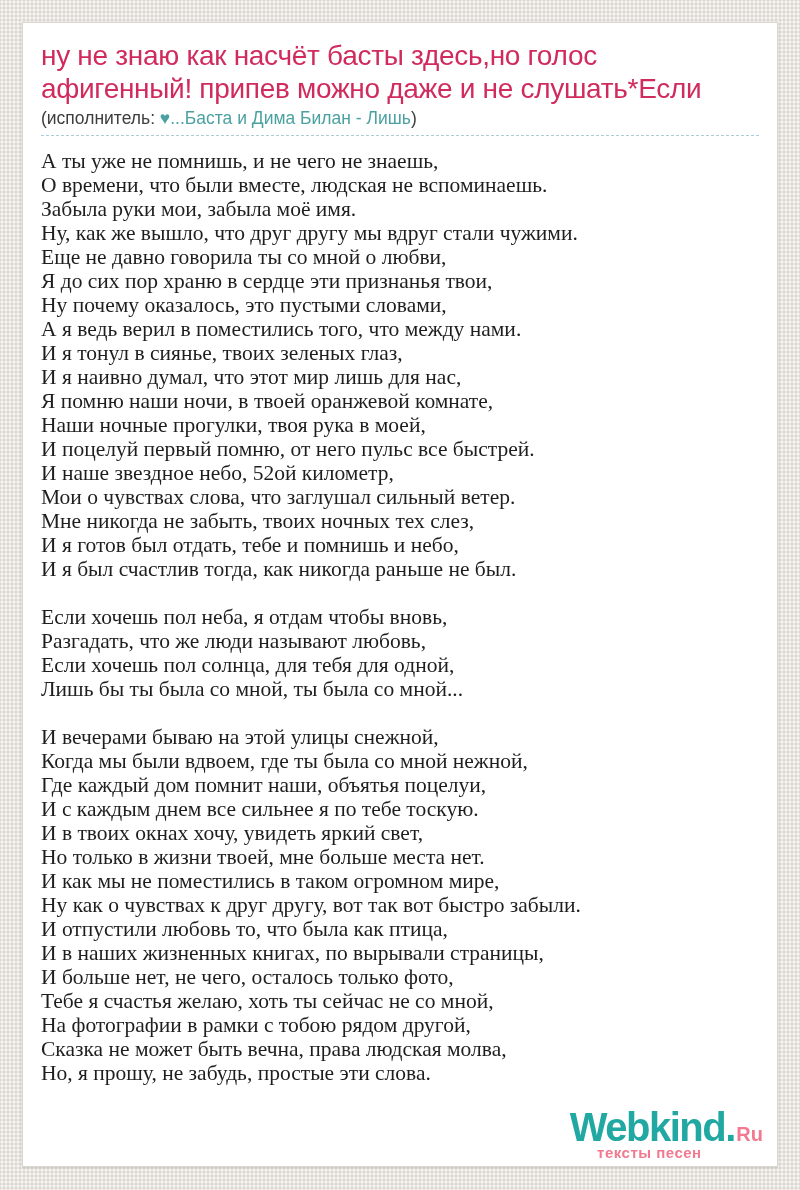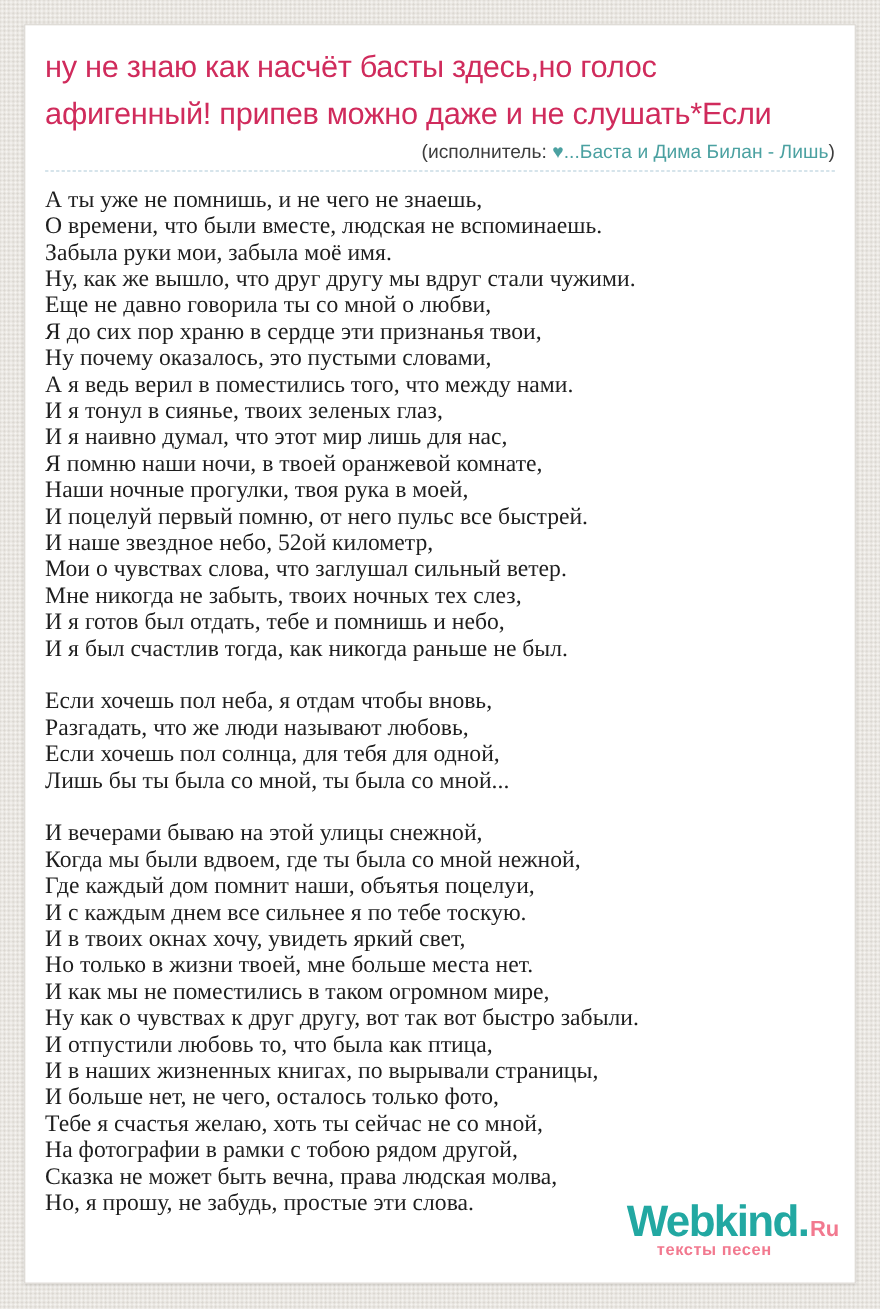--- a/index.html
+++ b/index.html
@@ -29,31 +29,30 @@
     background: #ffffff;
     border: 1px solid #d9d5cf;
     box-shadow: 0 1px 3px rgba(0,0,0,0.10);
     padding: 16px 18px 0 18px;
   }
   h1.page-title {
     margin: 0 0 3px 0;
     max-width: 680px;
     color: #d02b5c;
     font-size: 28px;
-    line-height: 43px;
+    line-height: 33px;
     font-weight: 400;
     letter-spacing: -0.3px;
   }
   .artist-line {
     font-size: 17.5px;
     line-height: 21px;
     color: #3d3d3d;
     padding-bottom: 6px;
     border-bottom: 1px dashed #aec9d8;
-    text-align: right;
   }
   .artist-link {
     color: #4ba1a1;
     text-decoration: none;
     cursor: pointer;
   }
   .lyrics {
     margin-top: 13px;
     font-family: "Liberation Serif", serif;
     font-size: 21.5px;
@@ -89,21 +88,21 @@
   .logo-tld {
     font-size: 20px;
     font-weight: bold;
     color: #f2798f;
   }
   .logo-tagline {
     font-size: 15px;
     font-weight: bold;
     color: #f2798f;
     letter-spacing: 0.5px;
-    margin: -2px 34px 18px 0;
+    margin: -2px 34px 2px 0;
     text-align: center;
   }
 </style>
 </head>
 <body>
 
 <div class="card">
 
   <h1 class="page-title">ну не знаю как насчёт басты здесь,но голос афигенный! припев можно даже и не слушать*Если</h1>
 

